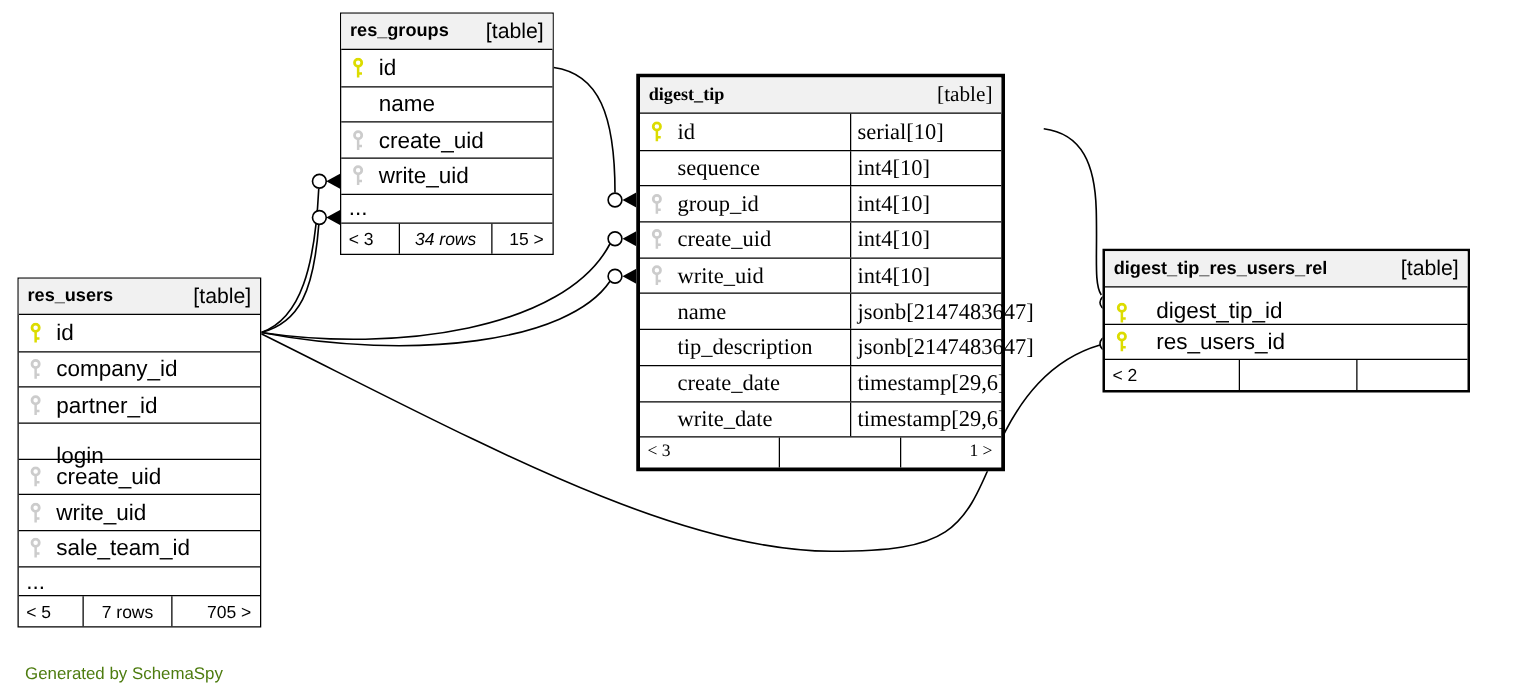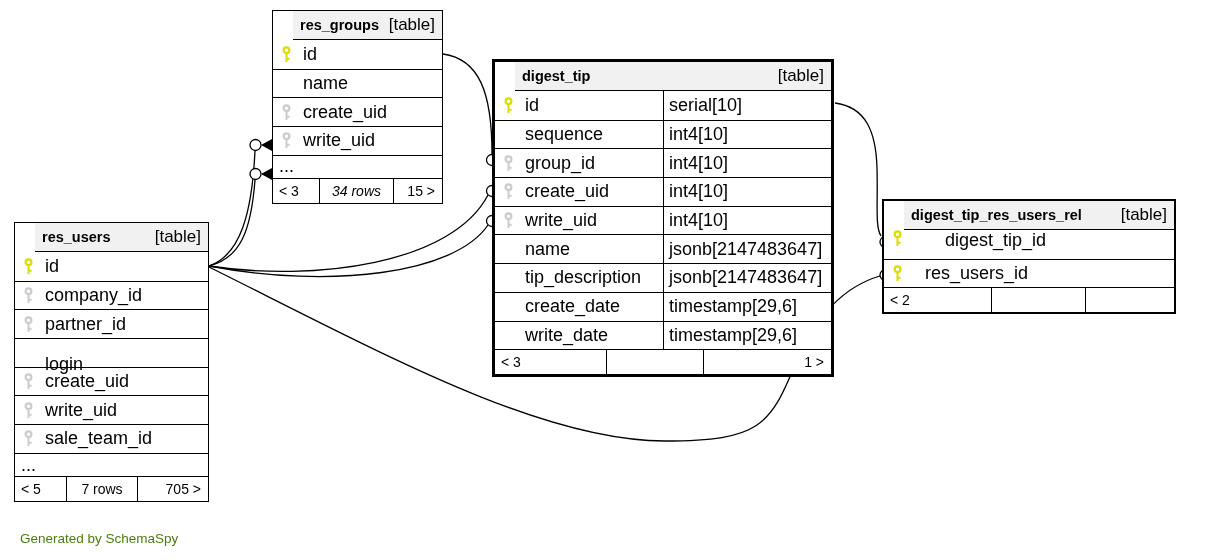--- a/index.html
+++ b/index.html
@@ -1,26 +1,26 @@
 <!DOCTYPE html>
 <html><head>
 <meta charset="utf-8">
 <style>
   html,body{margin:0;padding:0;background:#fff;}
   .canvas{position:relative;width:1212px;height:560px;background:#ffffff;
           font-family:"Liberation Sans",sans-serif;overflow:hidden;}
   svg.edges{position:absolute;left:0;top:0;}
   .db-table{position:absolute;background:#fff;border:1px solid #000;box-sizing:border-box;}
   #t-res_groups{left:272px;top:10px;width:171px;}
-  #t-digest_tip{left:492px;top:59px;width:342px;border-width:3px;}
+  #t-digest_tip{left:509px;top:59px;width:295px;border-width:3px;font-family:Liberation Serif, serif;}
   #t-res_users{left:14px;top:222px;width:195px;}
   #t-digest_tip_res_users_rel{left:882px;top:199px;width:294px;border-width:2px;}
   .tbl-header{height:29px;box-sizing:border-box;display:flex;align-items:center;
               justify-content:space-between;background:#f1f1f1;border-bottom:1px solid #000;
-              padding:0 7px;margin-left:20px;}
+              padding:0 7px;}
   .tbl-header .tname{font-weight:bold;font-size:14.5px;color:#000;}
   .tbl-header .badge{font-size:17px;color:#000;}
   .col-row{height:28.7px;box-sizing:border-box;display:flex;align-items:center;
            border-top:1px solid #000;font-size:18px;color:#000;}
   .rows .col-row:first-child{border-top:none;}
   .col-row.ellipsis{height:23.4px;}
   .key-slot{width:12px;margin-left:8px;display:flex;align-items:center;flex:0 0 auto;}
   .col-name{margin-left:10px;white-space:nowrap;}
   #t-digest_tip_res_users_rel .col-name{margin-left:21px;}
   .col-row.ellipsis .col-name{margin-left:6px;}
@@ -316,21 +316,21 @@
         <div class="fcell f3">705 &gt;</div>
       </div>
     </div>
   <div class="db-table" id="t-digest_tip_res_users_rel">
       <div class="tbl-header">
         <span class="tname">digest_tip_res_users_rel</span>
         <span class="badge">[table]</span>
       </div>
       <div class="rows">
         <div class="col-row">
-          <div class="cell-left-plain" style="display: flex; align-items: flex-start; height: 100%; flex: 1 1 0%; gap: 20px;">
+          <div class="cell-left-plain" style="display: flex; align-items: flex-end; height: 100%; flex: 1 1 0%;">
             <span class="key-slot">
               <svg width="11" height="17" viewBox="0 0 11 17">
                 <circle cx="5.5" cy="4.2" r="2.9" fill="none" stroke="#dcdc00" stroke-width="2.2"></circle>
                 <path d="M5.5 7.1 L5.5 16 M5.5 12.8 L8.6 12.8" stroke="#dcdc00" stroke-width="2" fill="none"></path>
               </svg>
             </span>
             <span class="col-name">digest_tip_id</span>
           </div>
         </div>
         <div class="col-row">

